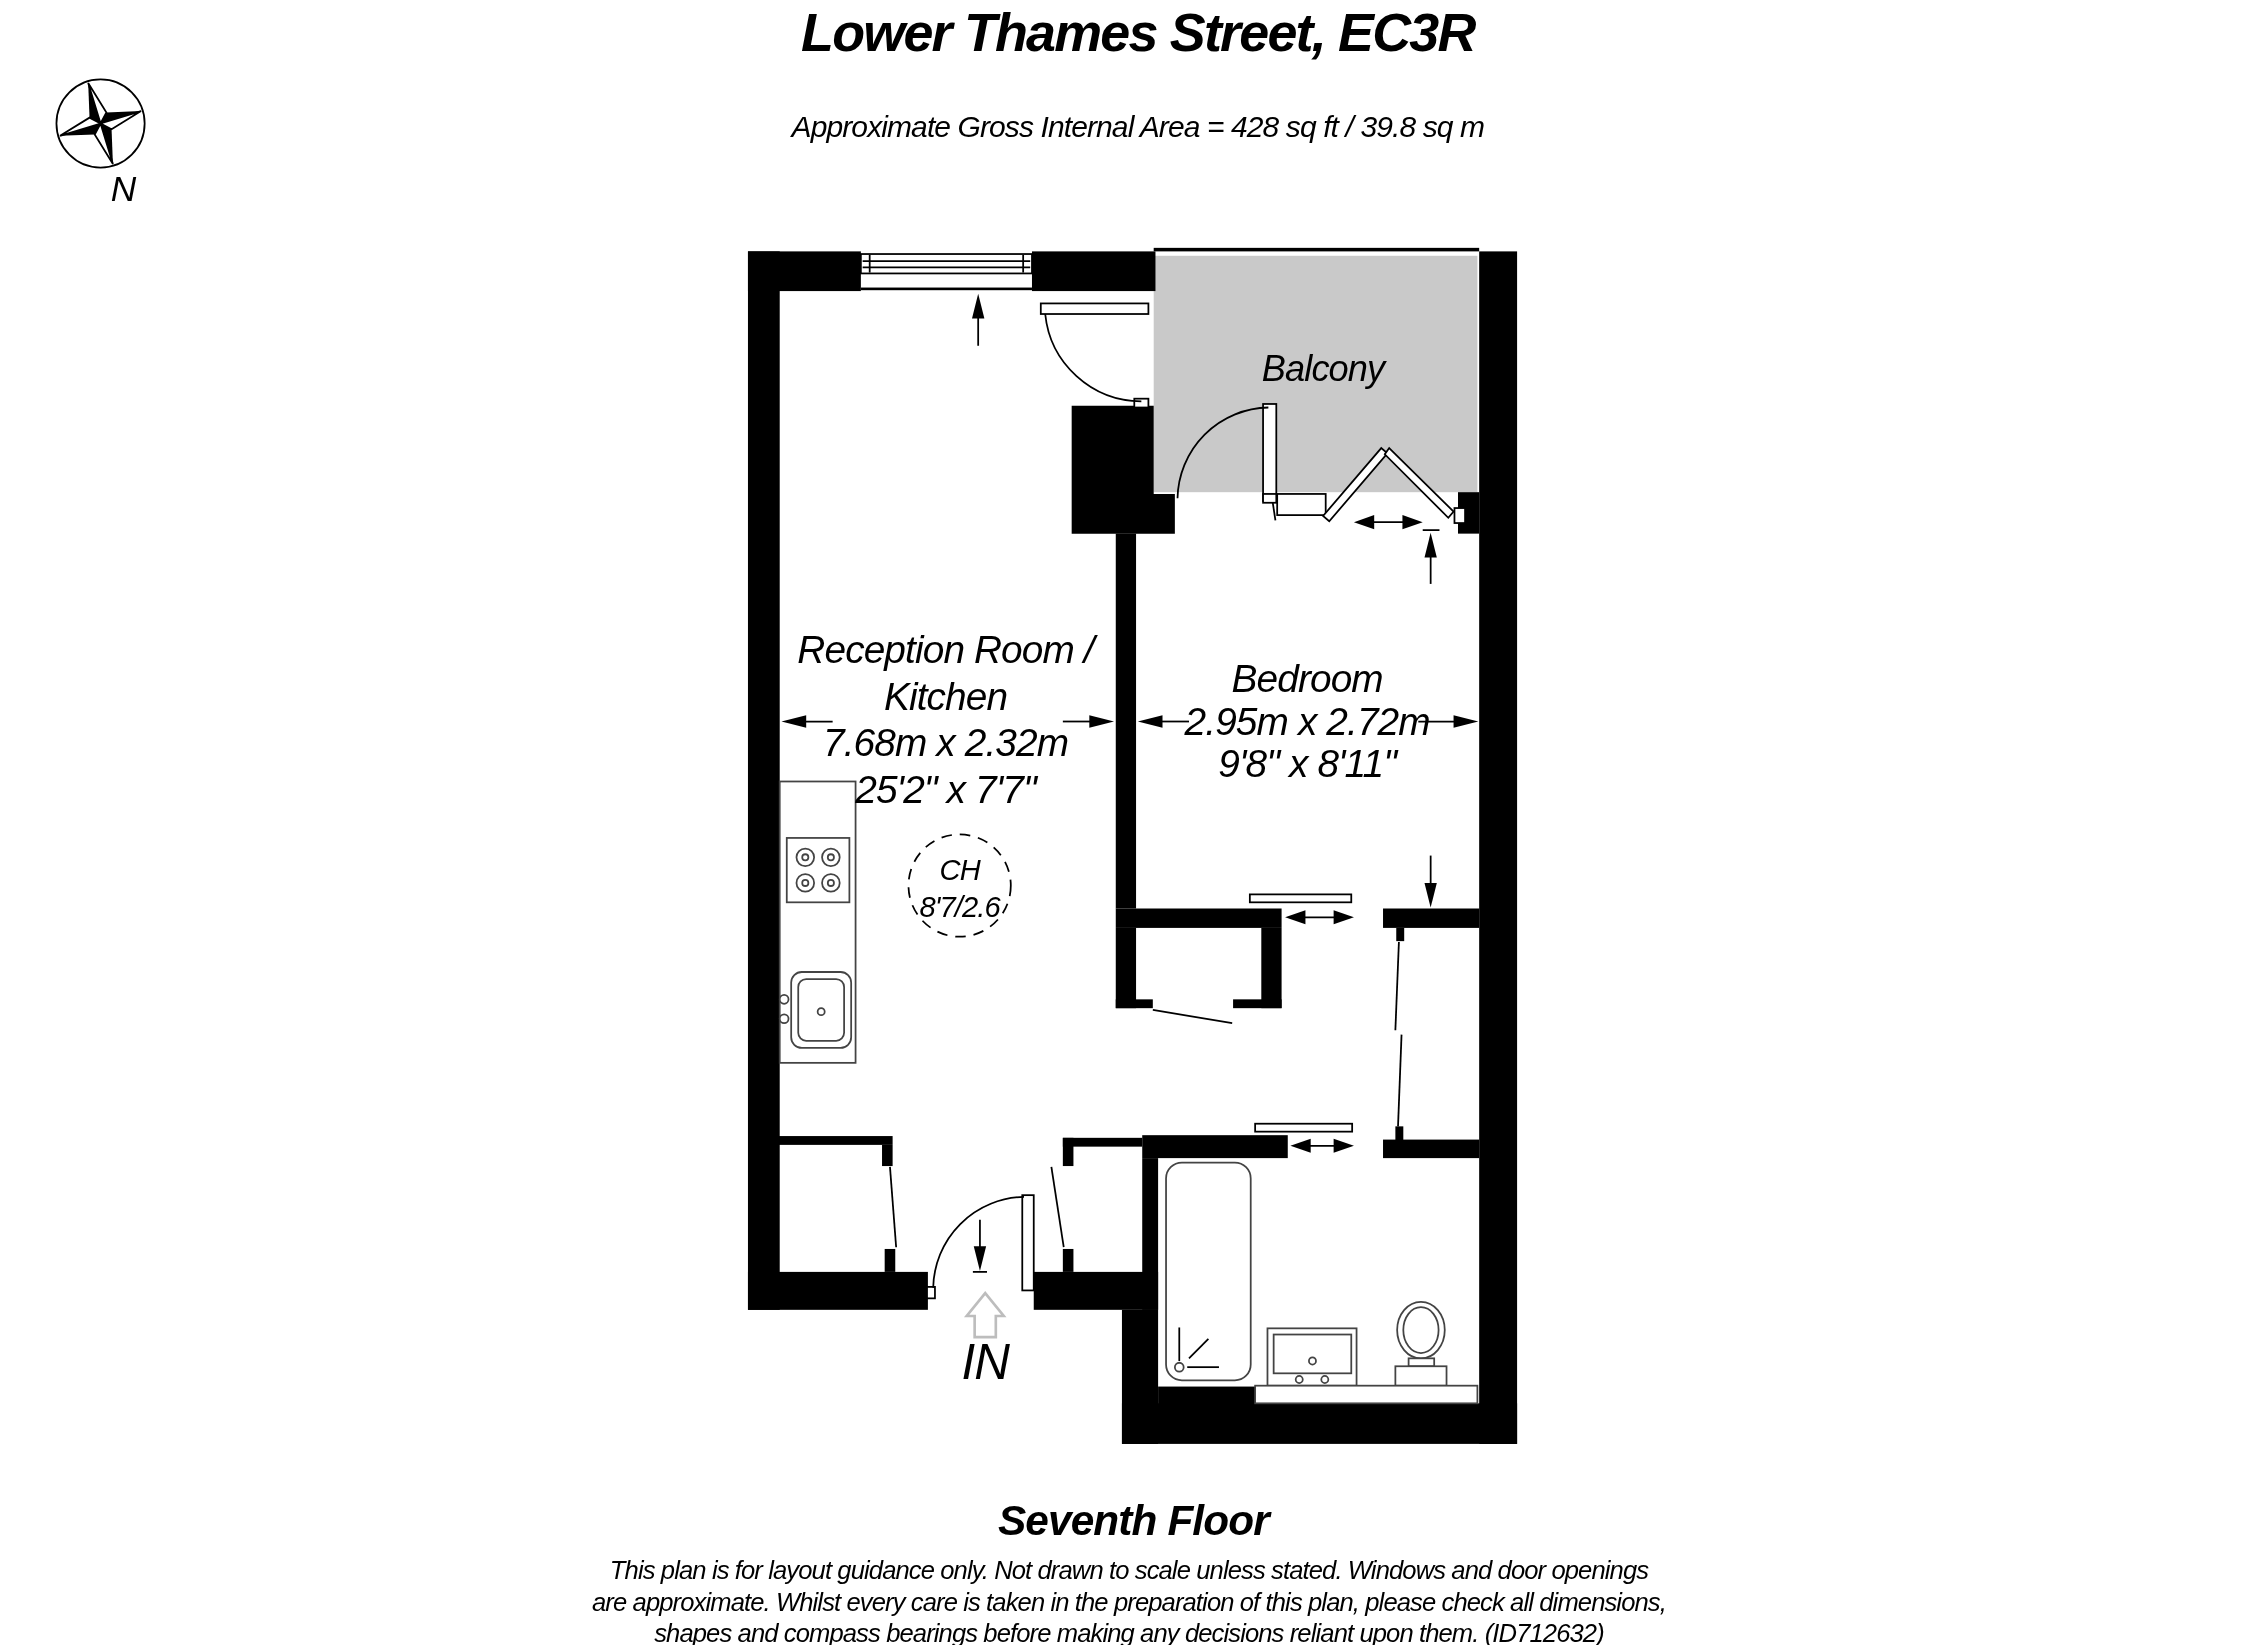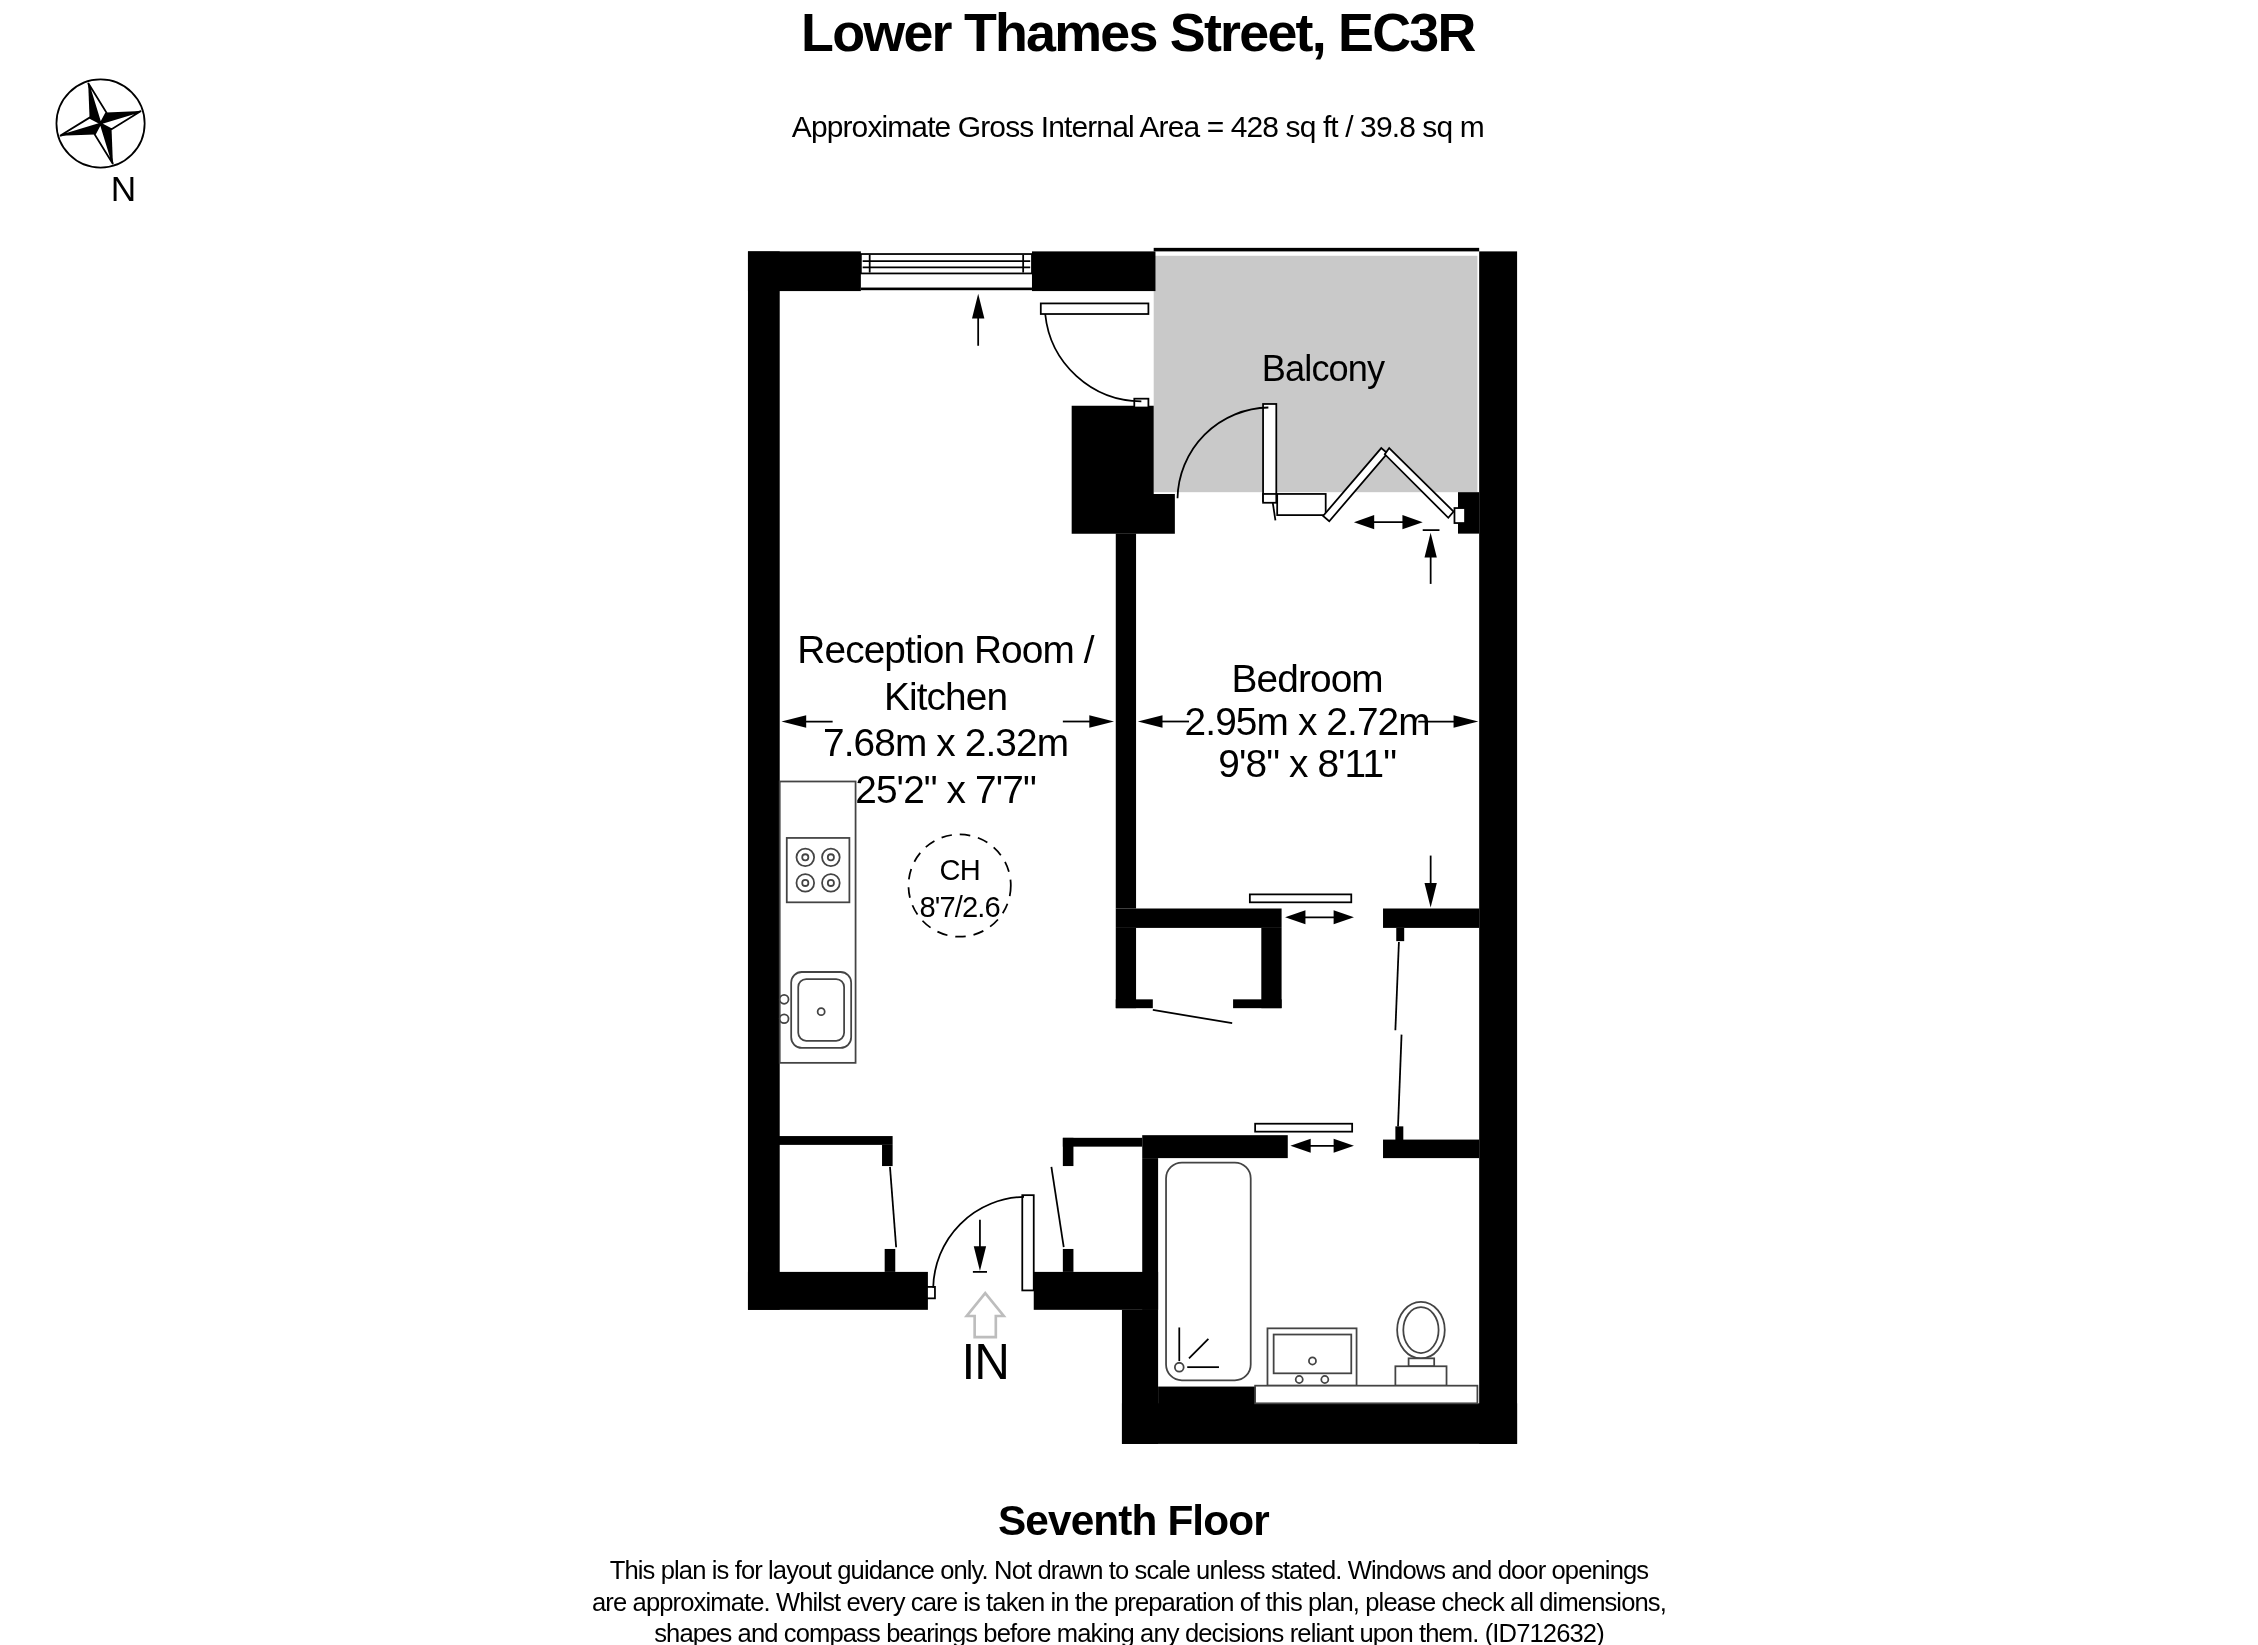--- a/index.html
+++ b/index.html
@@ -1,16 +1,16 @@
 <!DOCTYPE html>
 <html style="font-size:14px"><head>
 <meta charset="utf-8">
 <style>
   html,body{margin:0;padding:0;background:#fff;}
-  #page{position:relative;width:2258px;height:1645px;background:#fff;overflow:hidden;}
+  #page{position:relative;width:2258px;height:1645px;background:#fff;overflow:hidden;font-style:italic;}
   svg{position:absolute;left:0;top:0;}
   text{font-family:"Liberation Sans", sans-serif;fill:#000;}
   .t-title{font-size:61px;font-weight:bold;letter-spacing:-2px;}
   .t-sub{font-size:34px;letter-spacing:-1px;}
   .t-room{font-size:44px;letter-spacing:-1px;}
   .t-balcony{font-size:41px;letter-spacing:-1px;}
   .t-ch{font-size:33px;letter-spacing:-1px;}
   .t-in{font-size:56px;letter-spacing:-1px;}
   .t-floor{font-size:48px;font-weight:bold;letter-spacing:-1px;}
   .t-disc{font-size:29px;letter-spacing:-1px;}

